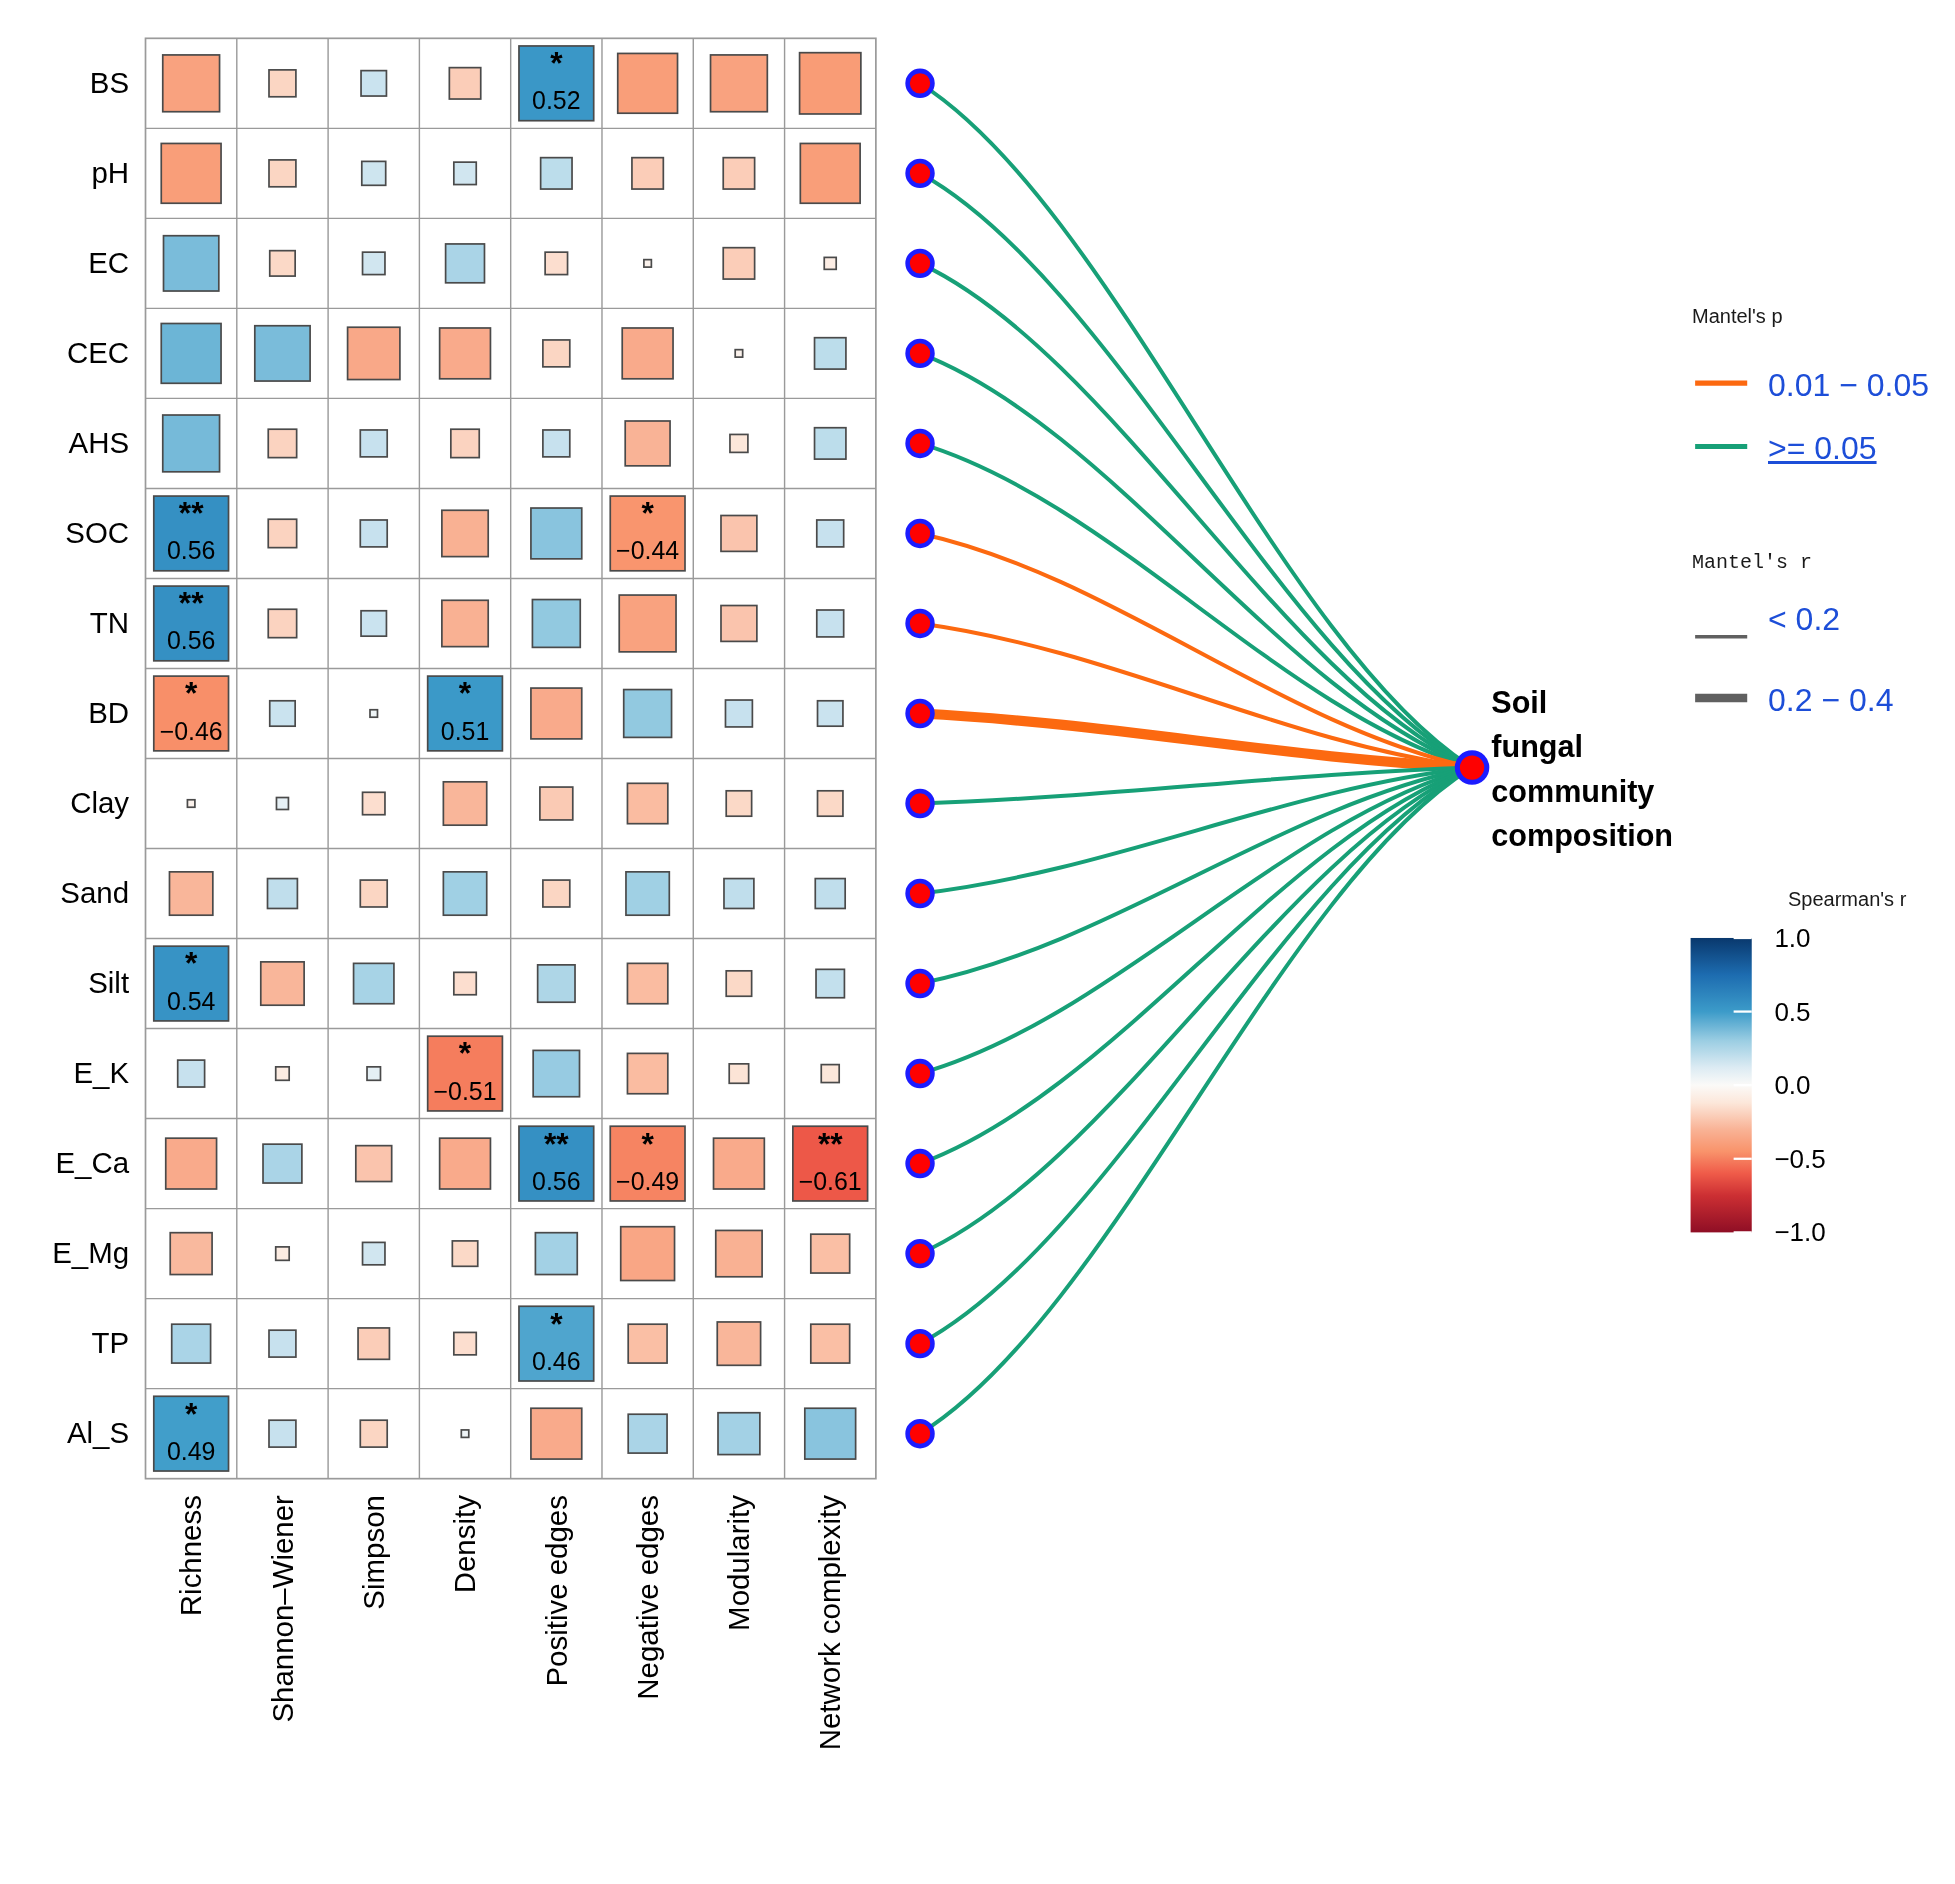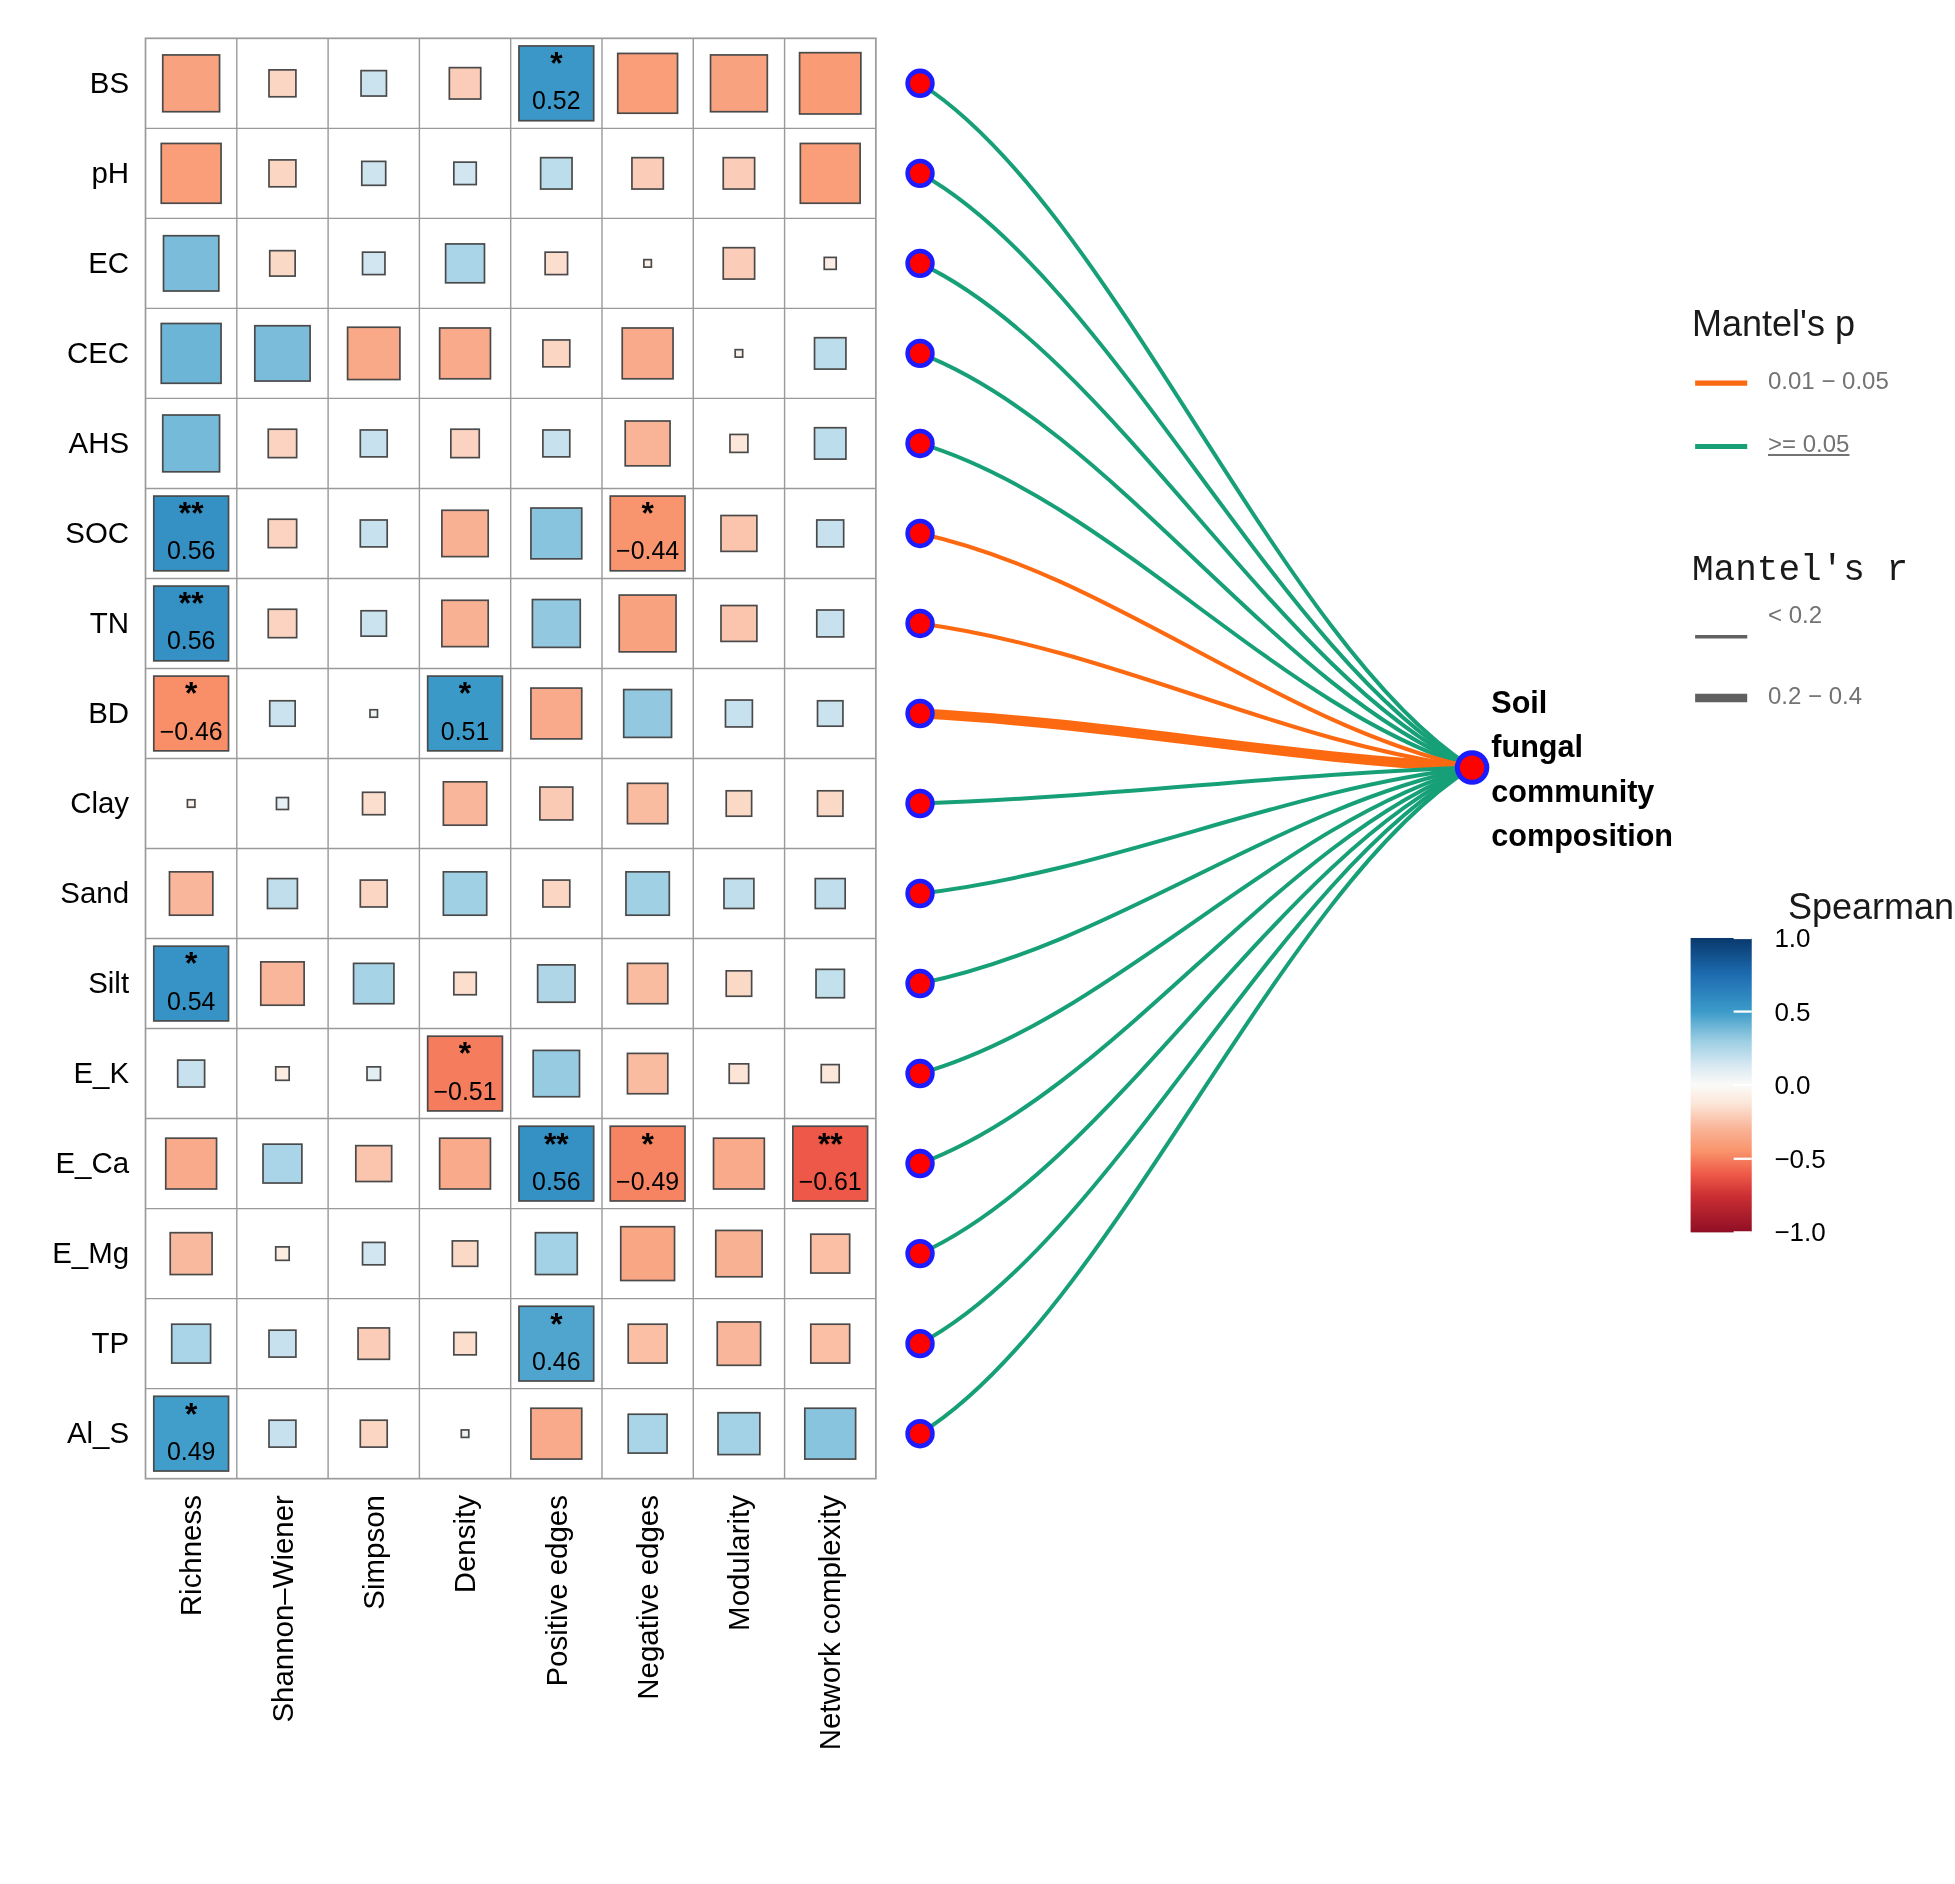--- a/index.html
+++ b/index.html
@@ -1,21 +1,21 @@
 <!DOCTYPE html>
 <html style="font-size:9px"><head>
 <meta charset="utf-8">
 <style>
   html,body{margin:0;padding:0;background:#ffffff;}
   #canvas{position:relative;width:1955px;height:1885px;background:#ffffff;
           font-family:"Liberation Sans", sans-serif;color:#000;}
   #figure-svg{position:absolute;left:0;top:0;}
   .lg{position:absolute;line-height:1;white-space:nowrap;}
-  .lg-title{font-size:36px;color:#1a1a1a;}
-  .lg-item{font-size:24px;color:#737373;}
+  .lg-title{font-size:20px;color:#1a1a1a;}
+  .lg-item{font-size:32px;color:#1d4ed8;}
 </style>
 </head>
 <body>
 
 <div id="canvas">
   <svg id="figure-svg" width="1955" height="1885" viewBox="0 0 3453 3328">
       <path d="M 1625 146.5 C 1966.25 364.03, 2258.75 1137.47, 2600 1355" fill="none" stroke="#17A077" stroke-width="7" stroke-linecap="round"></path>
       <path d="M 1625 305.5 C 1966.25 494.40999999999997, 2258.75 1166.09, 2600 1355" fill="none" stroke="#17A077" stroke-width="7" stroke-linecap="round"></path>
       <path d="M 1625 464.5 C 1966.25 624.79, 2258.75 1194.71, 2600 1355" fill="none" stroke="#17A077" stroke-width="7" stroke-linecap="round"></path>
       <path d="M 1625 623.5 C 1966.25 755.17, 2258.75 1223.33, 2600 1355" fill="none" stroke="#17A077" stroke-width="7" stroke-linecap="round"></path>

